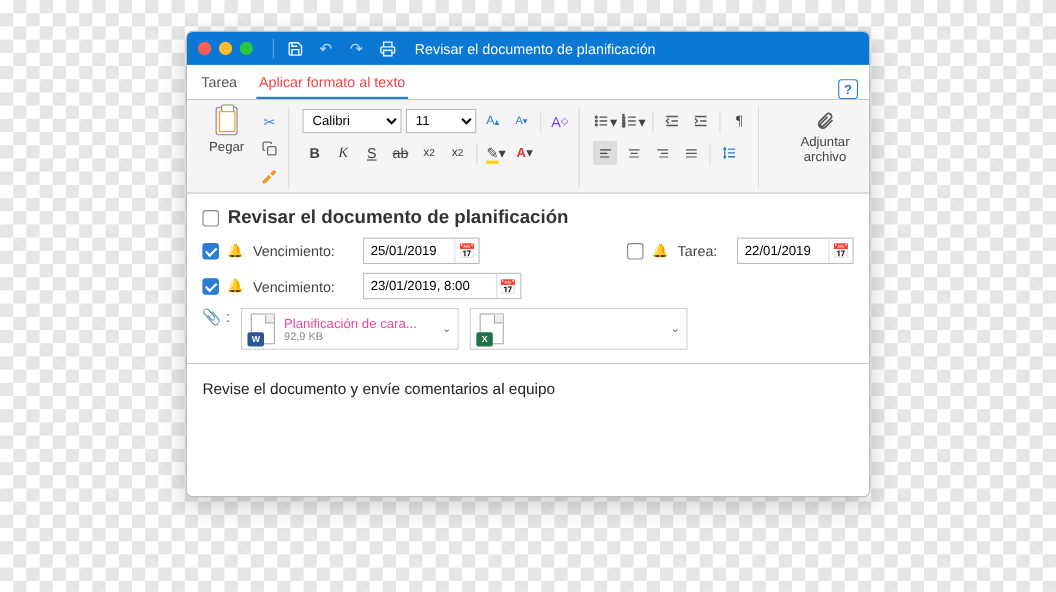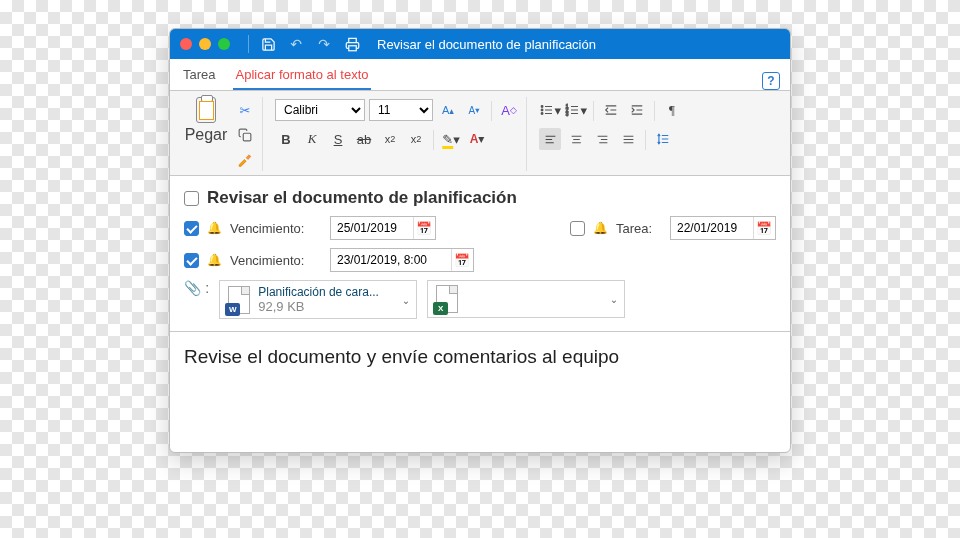--- a/index.html
+++ b/index.html
@@ -44,21 +44,21 @@
 
   .tabs{display:flex;align-items:flex-end;padding:4px 10px 0;border-bottom:1px solid var(--border);font-size:13px;gap:14px}
   .tab{padding:4px 3px 6px;color:#555;border-bottom:2px solid transparent;cursor:pointer;white-space:nowrap}
   .tab.active{color:#ef4444;border-bottom:2px solid var(--blue-accent);font-weight:400}
   .help{margin-left:auto;width:18px;height:18px;border:1px solid var(--blue-accent);color:var(--blue-accent);border-radius:3px;display:flex;align-items:center;justify-content:center;font-size:12px;font-weight:700}
 
   .ribbon{background:var(--light);border-bottom:1px solid var(--border);padding:6px 8px 4px;display:flex;gap:6px}
   .group{display:flex;align-items:flex-start;gap:6px;padding:0 6px;border-right:1px solid #ddd}
   .group:last-child{border-right:none}
   .paste{display:flex;flex-direction:column;align-items:center;gap:1px;width:44px}
-  .paste .lbl,.attach .lbl{font-size:16px;color:#444}
+  .paste .lbl,.attach .lbl{font-size:12px;color:#444}
   .stack{display:flex;flex-direction:column;gap:3px;font-size:13px;color:#555;padding-top:2px}
   .tool-row{display:flex;align-items:flex-end;gap:4px;height:24px}
   .btn{width:22px;height:22px;display:flex;align-items:center;justify-content:center;font-size:13px;color:#444;cursor:pointer;border-radius:2px}
   .combo{height:22px;border:1px solid #bbb;background:#fff;font-size:12px;padding:0 4px}
   .combo.font{width:90px}.combo.size{width:64px}
   .attach{display:flex;flex-direction:column;align-items:center;gap:2px;width:52px;padding-top:2px}
 
   .task-pane{padding:8px 14px 8px;border-bottom:1px solid var(--border);font-size:13px;color:var(--text)}
   .trow{display:flex;align-items:center;gap:8px;padding:4px 0}
   .subject-row .subject{font-size:17px;font-weight:700}
@@ -67,29 +67,29 @@
   .chk.checked::after{content:"";position:absolute;left:4px;top:1px;width:4px;height:8px;border:solid #fff;border-width:0 2px 2px 0;transform:rotate(45deg)}
   .bell{color:#888;font-size:12px}
   .field-label{min-width:92px;color:#444}
   .date-wrap{display:flex;align-items:center;border:1px solid #bbb;height:24px;background:#fff}
   .date-wrap input{border:none;outline:none;font-size:12px;width:82px;padding:0 6px}
   .date-wrap.wide input{width:120px}
   .cal-ico{width:22px;height:22px;display:flex;align-items:center;justify-content:center;color:var(--blue-accent);font-size:13px;border-left:1px solid #ddd}
   .spacer{flex:1}
   .attachments{display:flex;align-items:flex-start;gap:10px;padding-top:4px}
   .att-chip{display:flex;align-items:center;gap:8px;border:1px solid #cfcfcf;background:#fff;padding:4px 8px;width:198px;position:relative}
-  .att-chip .name{font-size:12px;color:#0c4a6e;max-width:130px;white-space:nowrap;overflow:hidden;text-overflow:ellipsis}
-  .att-chip .size{font-size:13px;color:#888}
+  .att-chip .name{font-size:12px;color:#ec4899;max-width:130px;white-space:nowrap;overflow:hidden;text-overflow:ellipsis}
+  .att-chip .size{font-size:10px;color:#888}
   .att-chip .caret{position:absolute;right:6px;top:50%;transform:translateY(-50%);color:#666;font-size:10px}
   .file-ico{width:22px;height:28px;border:1px solid #aaa;background:#fff;position:relative;flex:none}
   .file-ico::before{content:"";position:absolute;right:0;top:0;width:7px;height:7px;background:#eee;border-left:1px solid #aaa;border-bottom:1px solid #aaa}
   .file-ico .badge{position:absolute;left:-4px;bottom:-3px;width:15px;height:13px;border-radius:2px;color:#fff;font-size:8px;font-weight:700;display:flex;align-items:center;justify-content:center}
   .word .badge{background:#2b579a}.excel .badge{background:#217346}
 
-  .body-area{padding:14px 14px 40px;font-size:19px;color:#222;min-height:120px}
+  .body-area{padding:14px 14px 40px;font-size:14px;color:#222;min-height:120px}
 
   svg{vertical-align:middle}
   .clipbrd{width:20px;height:26px;position:relative;border:1.5px solid #888;border-radius:3px;margin-bottom:2px;}
   .clipbrd::before{content:"";position:absolute;left:4px;top:-3px;width:10px;height:5px;border:1.5px solid #888;border-radius:2px;background:#fff}
   .clipbrd::after{content:"";position:absolute;left:2px;top:3px;width:13px;height:17px;background:#fff;border:1px solid var(--orange)}
   .scissors{color:#3b82f6}
   .brush{color:var(--orange)}
   .paperclip{color:#666}
   .hl{text-decoration:underline;text-decoration-color:#ffd400;text-decoration-thickness:3px;color:#444}
   .tc{color:#d43b3b;font-weight:700}
@@ -258,20 +258,28 @@
               <line x1="10" y1="12" x2="21" y2="12"></line>
               <line x1="10" y1="18" x2="21" y2="18"></line>
               <polyline points="3 7 5 4 7 7"></polyline>
               <polyline points="3 17 5 20 7 17"></polyline>
               <line x1="5" y1="4" x2="5" y2="20"></line>
             </svg>
         </span>
       </div>
     </div>
 
+    <div class="group" style="border-right:none;margin-left:auto">
+      <div class="attach">
+        <svg class="paperclip" width="18" height="22" viewBox="0 0 24 24" fill="none" stroke="#555" stroke-width="2">
+            <path d="M21 11l-8.5 8.5a5 5 0 0 1-7-7L14 4a3.5 3.5 0 0 1 5 5l-9 9a2 2 0 0 1-3-3l8-8"></path>
+          </svg>
+        <span class="lbl" style="text-align:center;line-height:1.1">Adjuntar archivo</span>
+      </div>
+    </div>
   </div>
 
   <div class="task-pane">
     <div class="trow subject-row">
       <span class="chk"></span>
       <span class="subject">Revisar el documento de planificación</span>
     </div>
 
     <div class="trow">
       <span class="chk checked"></span>

